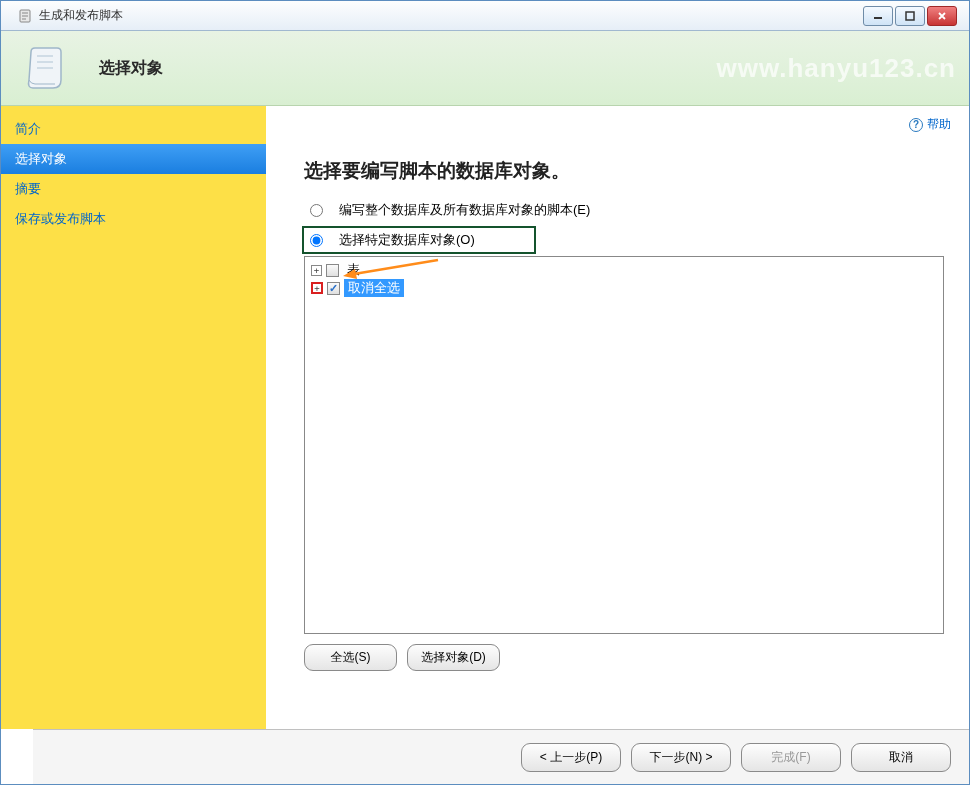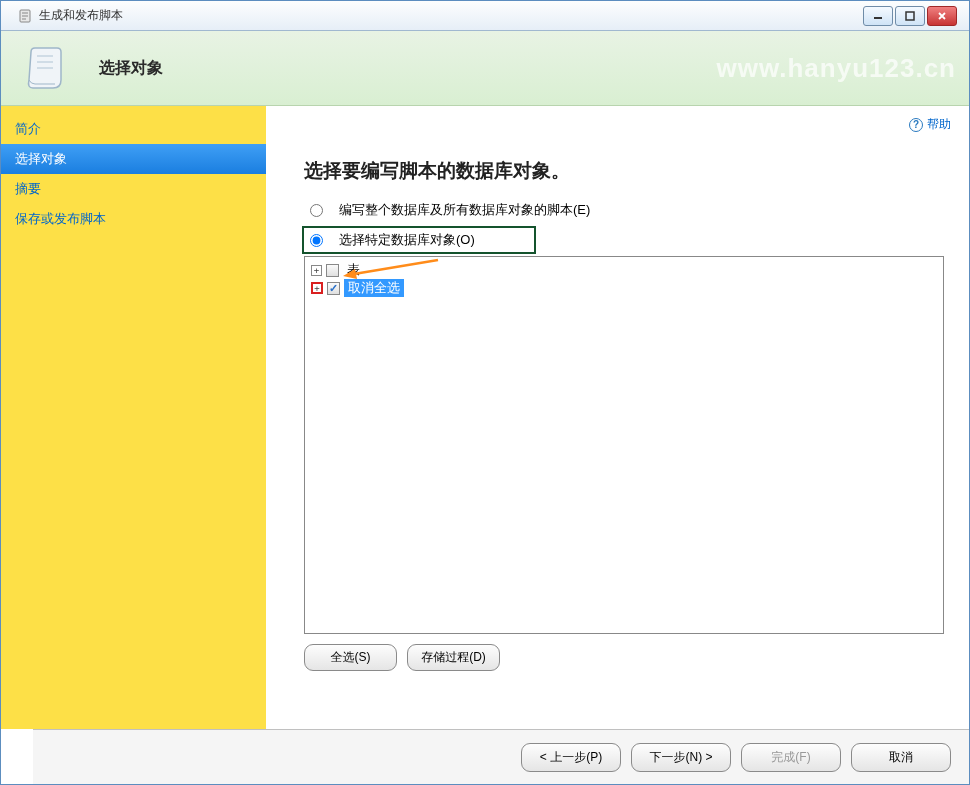--- a/index.html
+++ b/index.html
@@ -313,21 +313,21 @@
       </div>
       <div class="tree-row">
         <span class="expander highlight">+</span>
         <span class="tree-check checked"></span>
         <span class="tree-label selected">取消全选</span>
       </div>
     </div>
 
     <div class="select-btns">
       <div class="btn">全选(S)</div>
-      <div class="btn">存储过程(D)</div>
+      <div class="btn">选择对象(D)</div>
     </div>
   </div>
 </div>
 
 <div class="footer">
   <div class="btn">&lt; 上一步(P)</div>
   <div class="btn">下一步(N) &gt;</div>
   <div class="btn disabled">完成(F)</div>
   <div class="btn">取消</div>
 </div>

